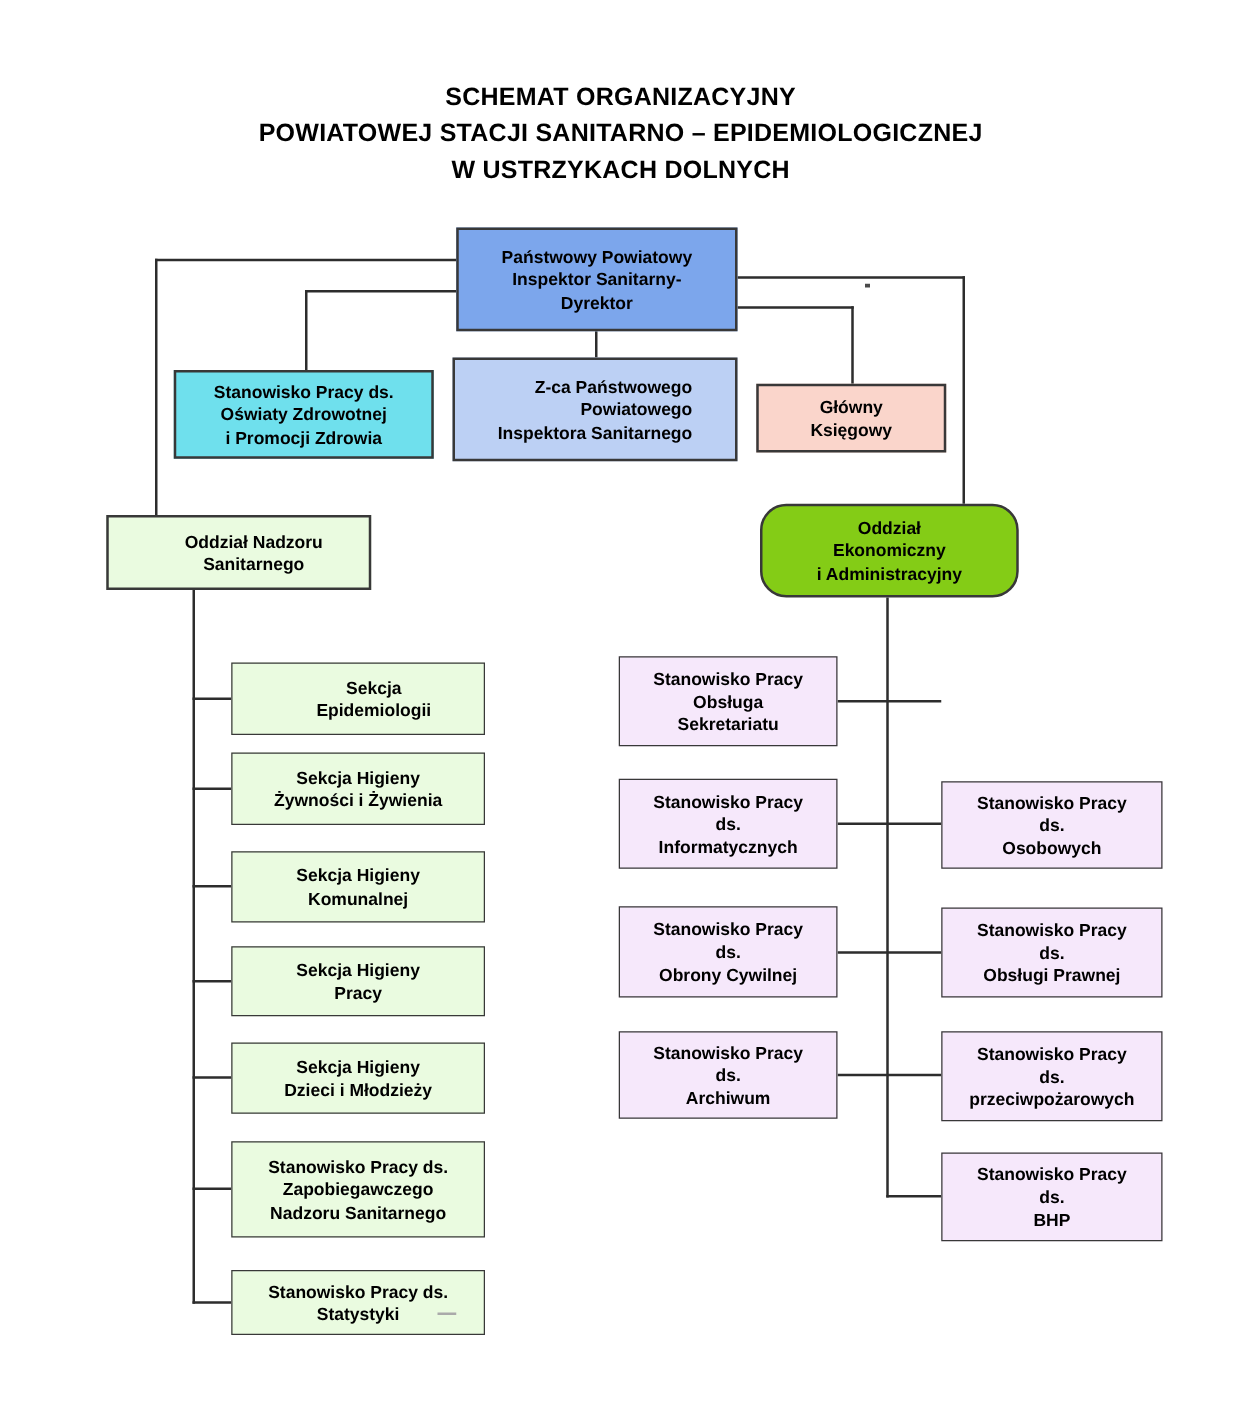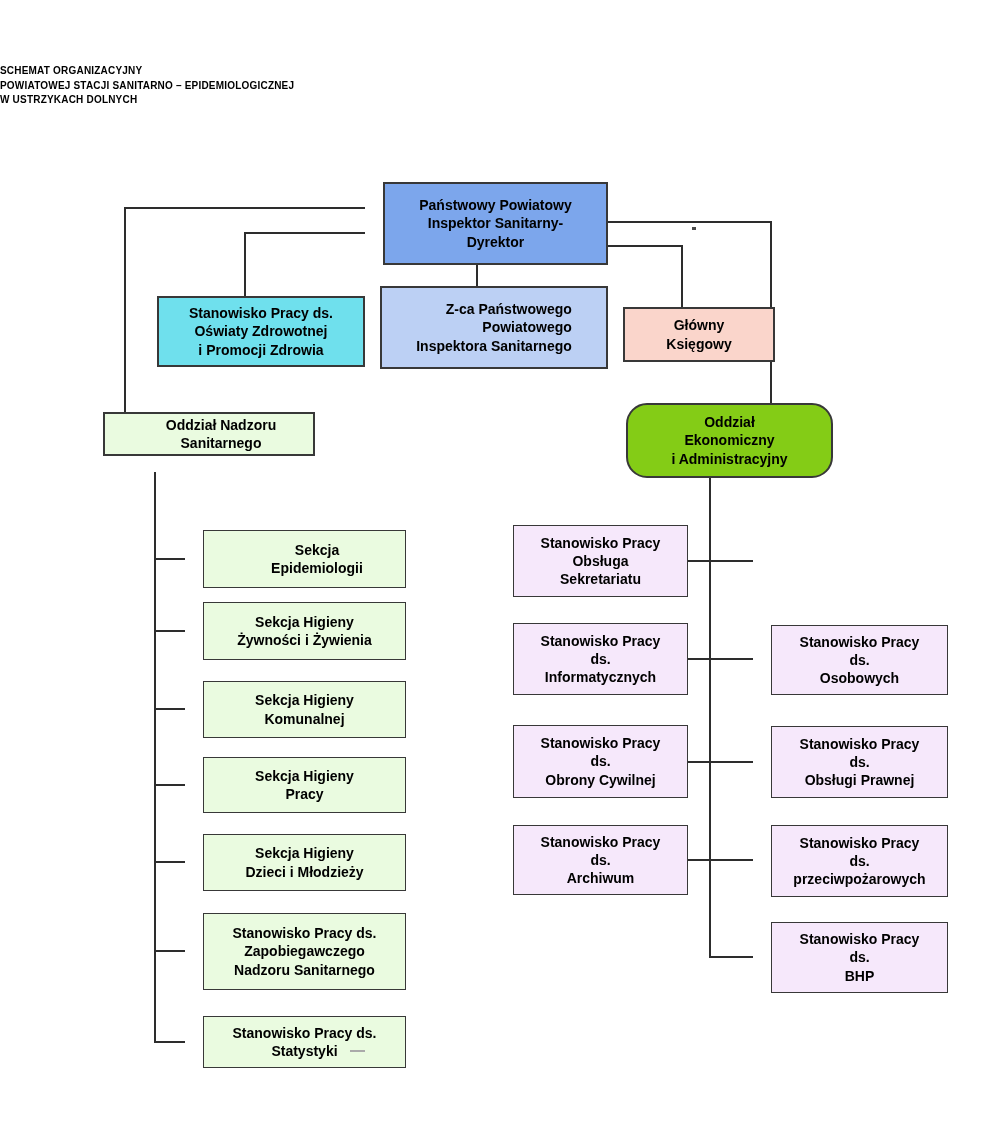--- a/index.html
+++ b/index.html
@@ -5,30 +5,29 @@
   html,body{margin:0;padding:0;background:#ffffff;}
   #stage{
     position:relative;
     width:993px;height:1124px;
     background:#ffffff;
     font-family:"Liberation Sans", sans-serif;
     overflow:hidden;
   }
   .title{
     position:absolute;top:64px;left:0;width:993px;
-    font-weight:bold;font-size:10px;line-height:1.45;
+    text-align:center;font-weight:bold;font-size:20px;line-height:1.45;
     color:#000;white-space:pre-line;letter-spacing:0.2px;
   }
   .box{
     position:absolute;box-sizing:border-box;
     display:flex;align-items:center;justify-content:center;
     text-align:center;white-space:pre-line;
     font-weight:bold;font-size:14px;line-height:1.3;color:#000;
     border:2px solid #383838;
-    margin-left:18px;
   }
   .box.unit{border-width:1.5px;}
   .hline,.vline{position:absolute;background:var(--line-color,#2d2d2d);}
   .hline{height:2px;}
   .vline{width:2px;}
   .artifact{position:absolute;}
 </style>
 </head>
 <body>
 
@@ -72,21 +71,21 @@
 Oświaty Zdrowotnej
 i Promocji Zdrowia</div>
 
   <div class="box" style="left: 362px; top: 286px; width: 228px; height: 83px; background-color: rgb(188, 208, 244); text-align: right;">Z-ca Państwowego
 Powiatowego
 Inspektora Sanitarnego</div>
 
   <div class="box" style="left: 605px; top: 307px; width: 152px; height: 55px; background-color: rgb(250, 213, 203);">Główny
 Księgowy</div>
 
-  <div class="box" style="left: 85px; top: 412px; width: 212px; height: 44px; background-color: rgb(234, 251, 224); padding-left: 24px;">Oddział Nadzoru
+  <div class="box" style="left: 85px; top: 412px; width: 212px; height: 60px; background-color: rgb(234, 251, 224); padding-left: 24px;">Oddział Nadzoru
 Sanitarnego</div>
 
   <div class="box" style="left: 608px; top: 403px; width: 207px; height: 75px; background-color: #84cc16; border-radius: 21px;">Oddział
 Ekonomiczny
 i Administracyjny</div>
 
   <div class="box unit" style="left: 185px; top: 530px; width: 203px; height: 58px; background-color: rgb(234, 251, 224); padding-left: 25px;">Sekcja
 Epidemiologii</div>
   <div class="box unit" style="left: 185px; top: 602px; width: 203px; height: 58px; background-color: rgb(234, 251, 224);">Sekcja Higieny
 Żywności i Żywienia</div>

